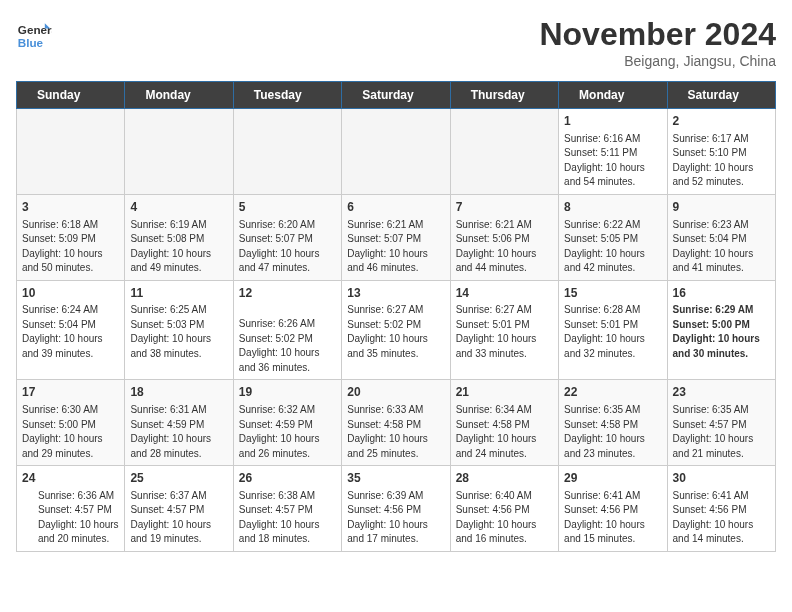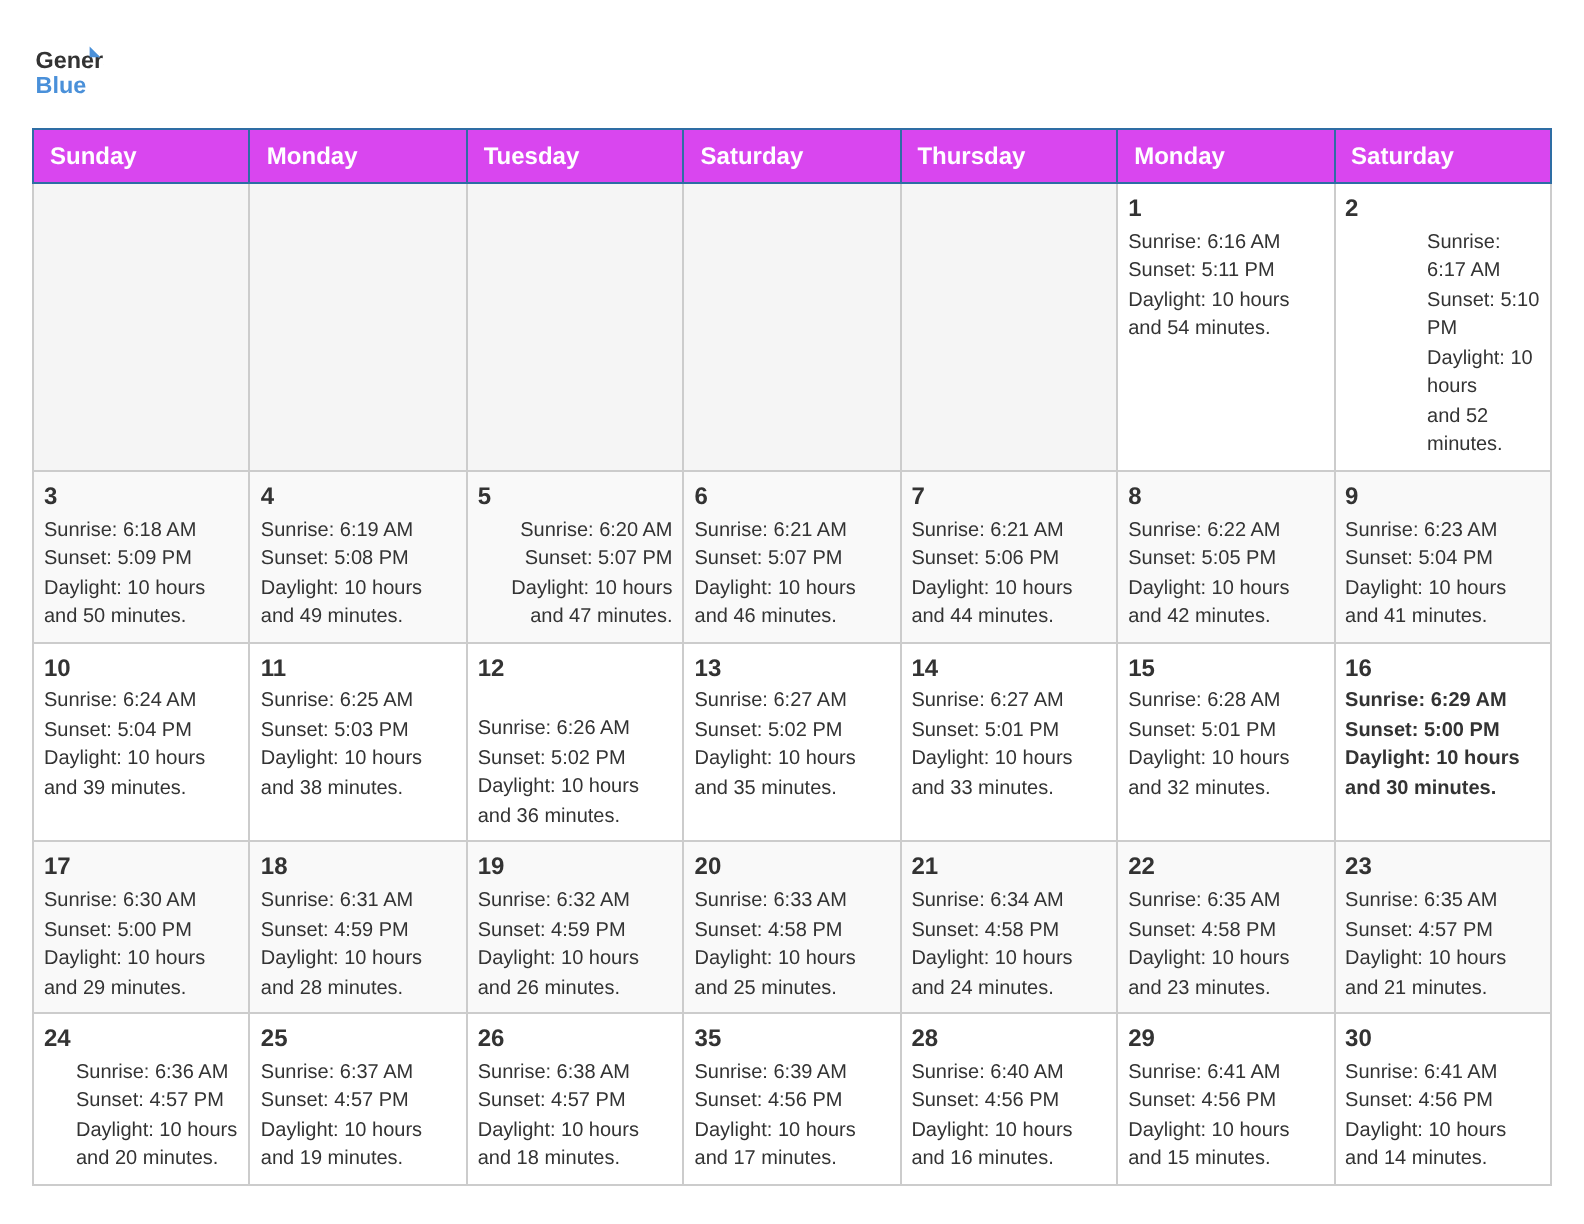--- a/index.html
+++ b/index.html
@@ -36,23 +36,23 @@
     .location {
       font-size: 14px;
       color: #666;
     }
     .calendar {
       width: 100%;
       border-collapse: collapse;
       font-size: 10.5px;
     }
     .calendar th {
-      background-color: #d946ef;
+      background-color: #404040;
       color: #fff;
-      padding: 6px 8px;
+      padding: 6px 20px;
       text-align: left;
       font-size: 12px;
       border: 1px solid #2e6da4;
     }
     .calendar td {
       border: 1px solid #ccc;
       vertical-align: top;
       padding: 4px 5px;
       width: 108px;
       min-height: 72px;
@@ -83,20 +83,22 @@
 
 <div class="header-area">
   <div class="logo">
     <svg class="logo-icon" viewBox="0 0 40 40">
       <text x="2" y="20" font-size="13" font-weight="bold" fill="#333">General</text>
       <text x="2" y="34" font-size="13" font-weight="bold" fill="#4a90d9">Blue</text>
       <polygon points="32,8 38,14 32,14" fill="#4a90d9"></polygon>
     </svg>
   </div>
   <div class="title-area">
+    <div class="month-title">November 2024</div>
+    <div class="location">Beigang, Jiangsu, China</div>
   </div>
 </div>
 
 <table class="calendar">
   <thead>
     <tr>
     <th>Sunday</th>
         <th>Monday</th>
         <th>Tuesday</th>
         <th>Saturday</th>
@@ -114,21 +116,21 @@
         <td class="empty"></td>
         <td>
           <span class="day-number">1</span>
           <div class="day-info" style="white-space: pre-line;">Sunrise: 6:16 AM
 Sunset: 5:11 PM
 Daylight: 10 hours
 and 54 minutes.</div>
         </td>
         <td>
           <span class="day-number">2</span>
-          <div class="day-info" style="white-space: pre-line; margin-left: 41px;">Sunrise: 6:17 AM
+          <div class="day-info" style="white-space: pre-line;">Sunrise: 6:17 AM
 Sunset: 5:10 PM
 Daylight: 10 hours
 and 52 minutes.</div>
         </td>
       </tr>
       <tr>
         <td>
           <span class="day-number">3</span>
           <div class="day-info" style="white-space: pre-line;">Sunrise: 6:18 AM
 Sunset: 5:09 PM
@@ -137,21 +139,21 @@
         </td>
         <td>
           <span class="day-number">4</span>
           <div class="day-info" style="white-space: pre-line;">Sunrise: 6:19 AM
 Sunset: 5:08 PM
 Daylight: 10 hours
 and 49 minutes.</div>
         </td>
         <td>
           <span class="day-number">5</span>
-          <div class="day-info" style="white-space: pre-line; text-align: right;">Sunrise: 6:20 AM
+          <div class="day-info" style="white-space: pre-line;">Sunrise: 6:20 AM
 Sunset: 5:07 PM
 Daylight: 10 hours
 and 47 minutes.</div>
         </td>
         <td>
           <span class="day-number">6</span>
           <div class="day-info" style="white-space: pre-line;">Sunrise: 6:21 AM
 Sunset: 5:07 PM
 Daylight: 10 hours
 and 46 minutes.</div>

